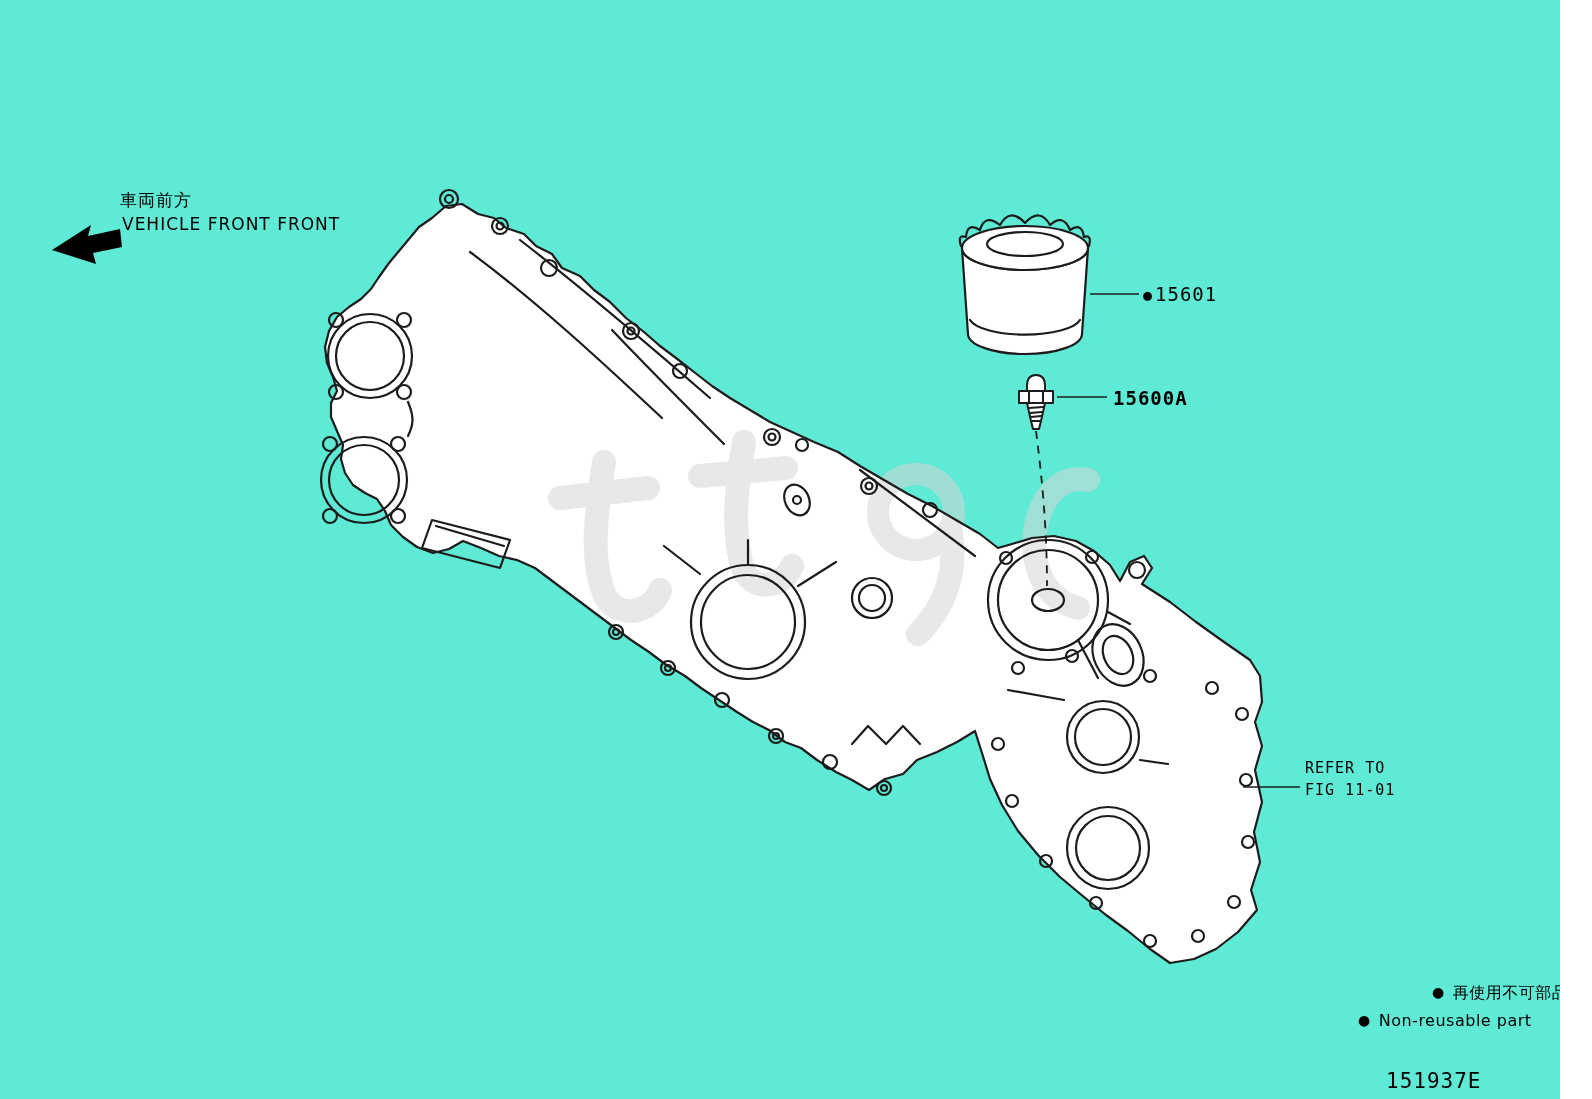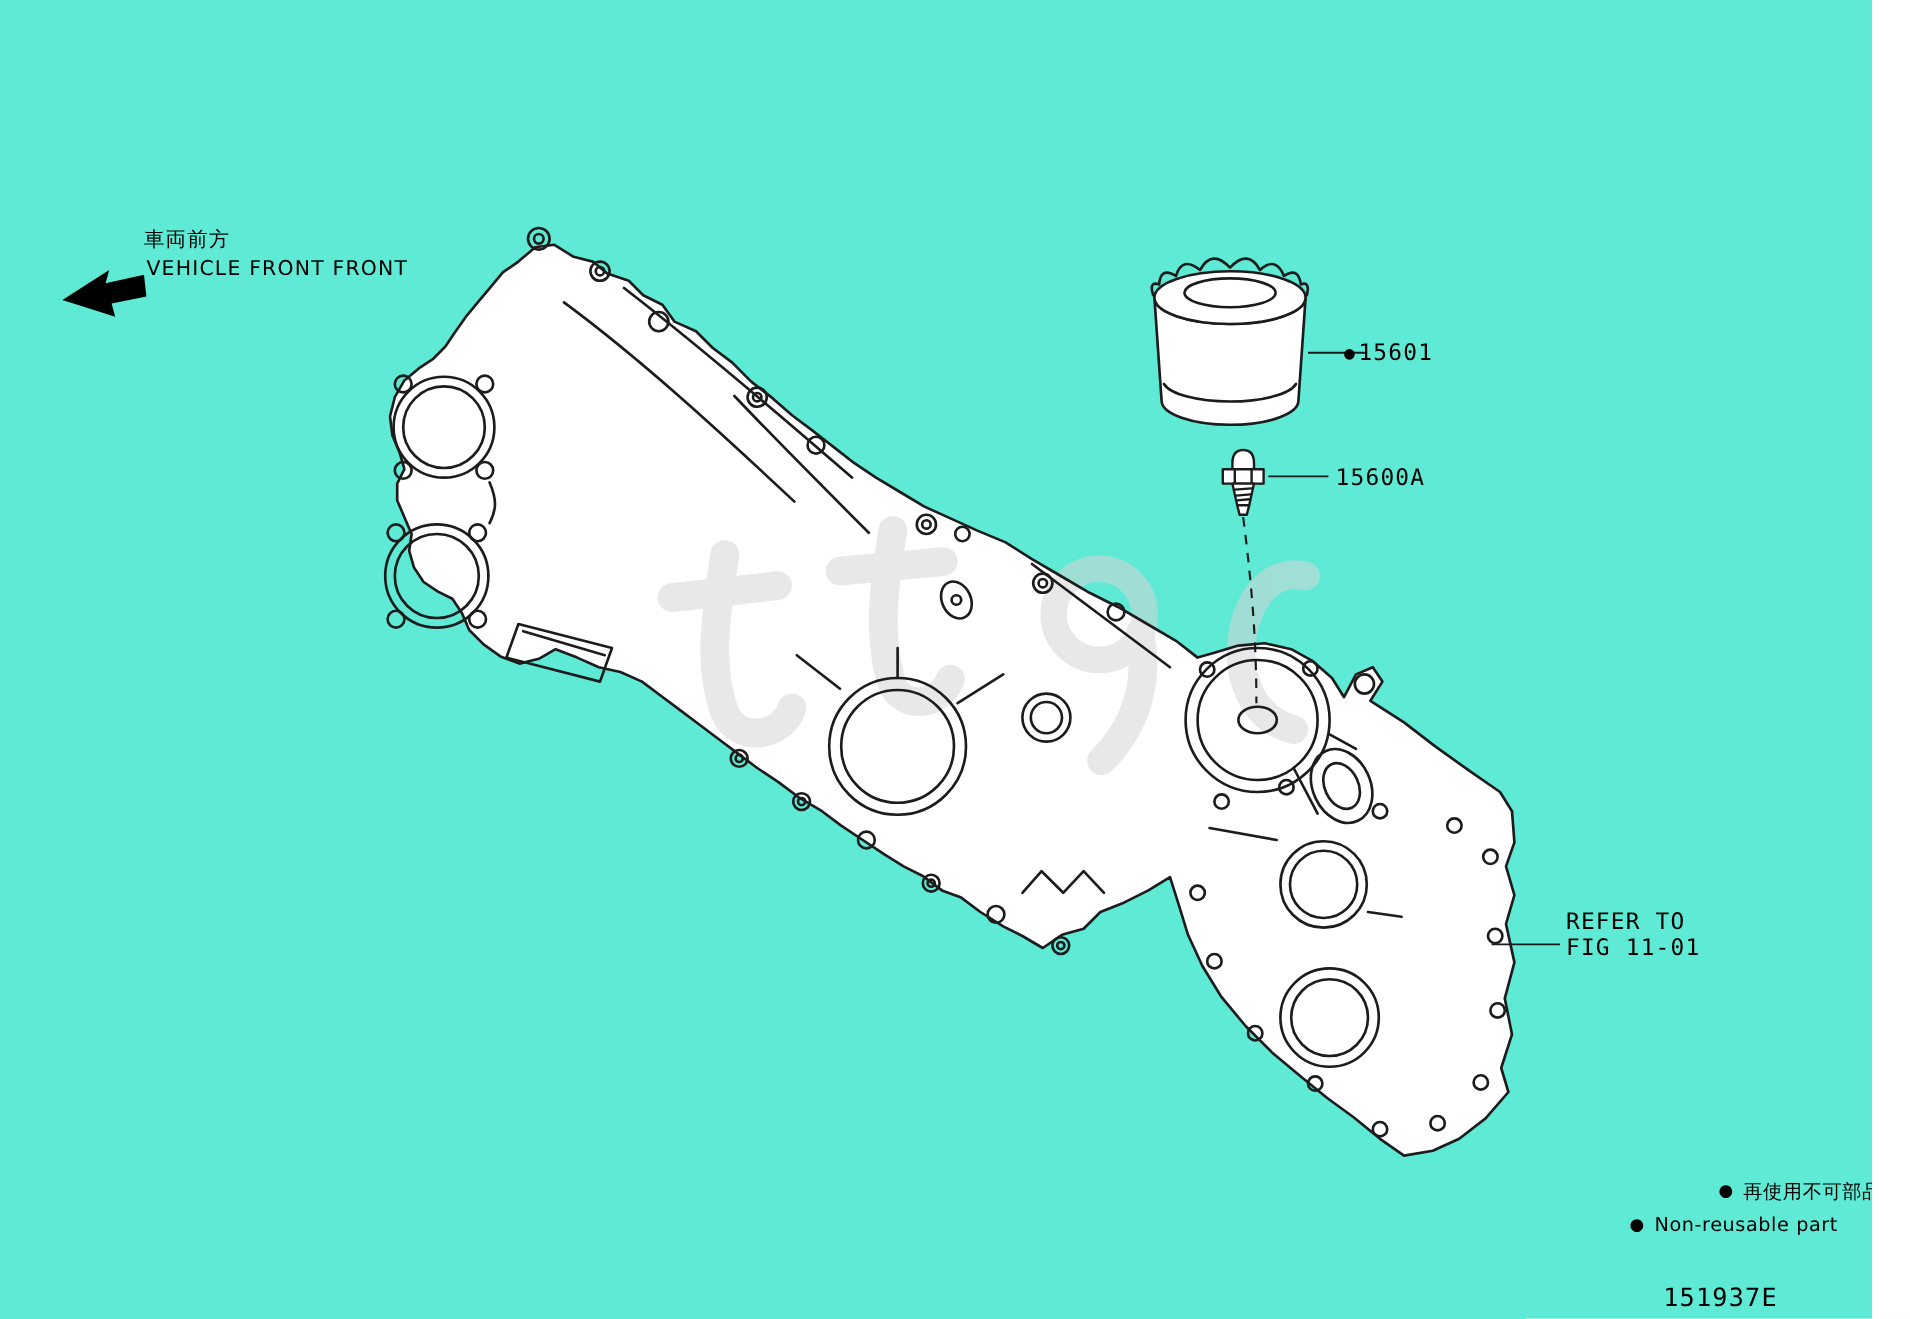--- a/index.html
+++ b/index.html
@@ -5,21 +5,21 @@
   html,body{margin:0;padding:0;background:#ffffff;}
   .page{
     position:relative;width:1560px;height:1099px;background:#5eead4;overflow:hidden;
     font-family:"DejaVu Sans Mono","DejaVu Sans","Liberation Sans",monospace,sans-serif;
     color:#000;
   }
   .lbl{position:absolute;white-space:nowrap;line-height:1.25;}
   .lbl-dir{font-size:17px;letter-spacing:1px;font-family:"DejaVu Sans","Liberation Sans",sans-serif;}
   .lbl-part{font-size:19px;letter-spacing:1px;}
   .lbl-part .marker{font-size:15px;vertical-align:1px;margin-right:2px;}
-  .lbl-ref{font-size:19px;letter-spacing:1px;line-height:22px;}
+  .lbl-ref{font-size:15px;letter-spacing:1px;line-height:22px;}
   .lbl-legend{font-size:16px;letter-spacing:0.5px;font-family:"DejaVu Sans","Liberation Sans",sans-serif;}
   .lbl-legend .marker{font-size:14px;margin-right:8px;vertical-align:1px;}
   .lbl-code{font-size:21px;letter-spacing:1px;}
   svg{position:absolute;left:0;top:0;}
 </style>
 </head>
 <body>
 
 <div class="page">
 
@@ -163,25 +163,25 @@
       <path d="M1243 787 L1300 787" stroke-width="1.6"></path>
       <path d="M1036 431 C1042 478 1047 528 1047 586" stroke-width="1.8" stroke-dasharray="8 7"></path>
     </g>
 
     <path d="M120 229 L88 236 L91 225 L52 250 L96 264 L93 253 L122 247 Z" fill="#000000" stroke="none"></path>
   </svg>
 
   <div class="lbl lbl-dir" style="left:120px;top:190px;">車両前方</div>
   <div class="lbl lbl-dir" style="left:122px;top:214px;">VEHICLE FRONT FRONT</div>
 
-  <div class="lbl lbl-part" style="left:1120px;top:283px;">
+  <div class="lbl lbl-part" style="left:1143px;top:283px;">
     <span class="marker">●</span><span>15601</span>
   </div>
 
-  <div class="lbl lbl-part" style="left:1113px;top:387px;">
+  <div class="lbl lbl-part" style="left:1113px;top:387px;font-weight:bold;">
     <span>15600A</span>
   </div>
 
   <div class="lbl lbl-ref" style="left:1305px;top:757px;">
     <div>REFER TO</div>
     <div>FIG 11-01</div>
   </div>
 
   <div class="lbl lbl-legend" style="left:1432px;top:983px;">
     <span class="marker">●</span><span>再使用不可部品</span>

